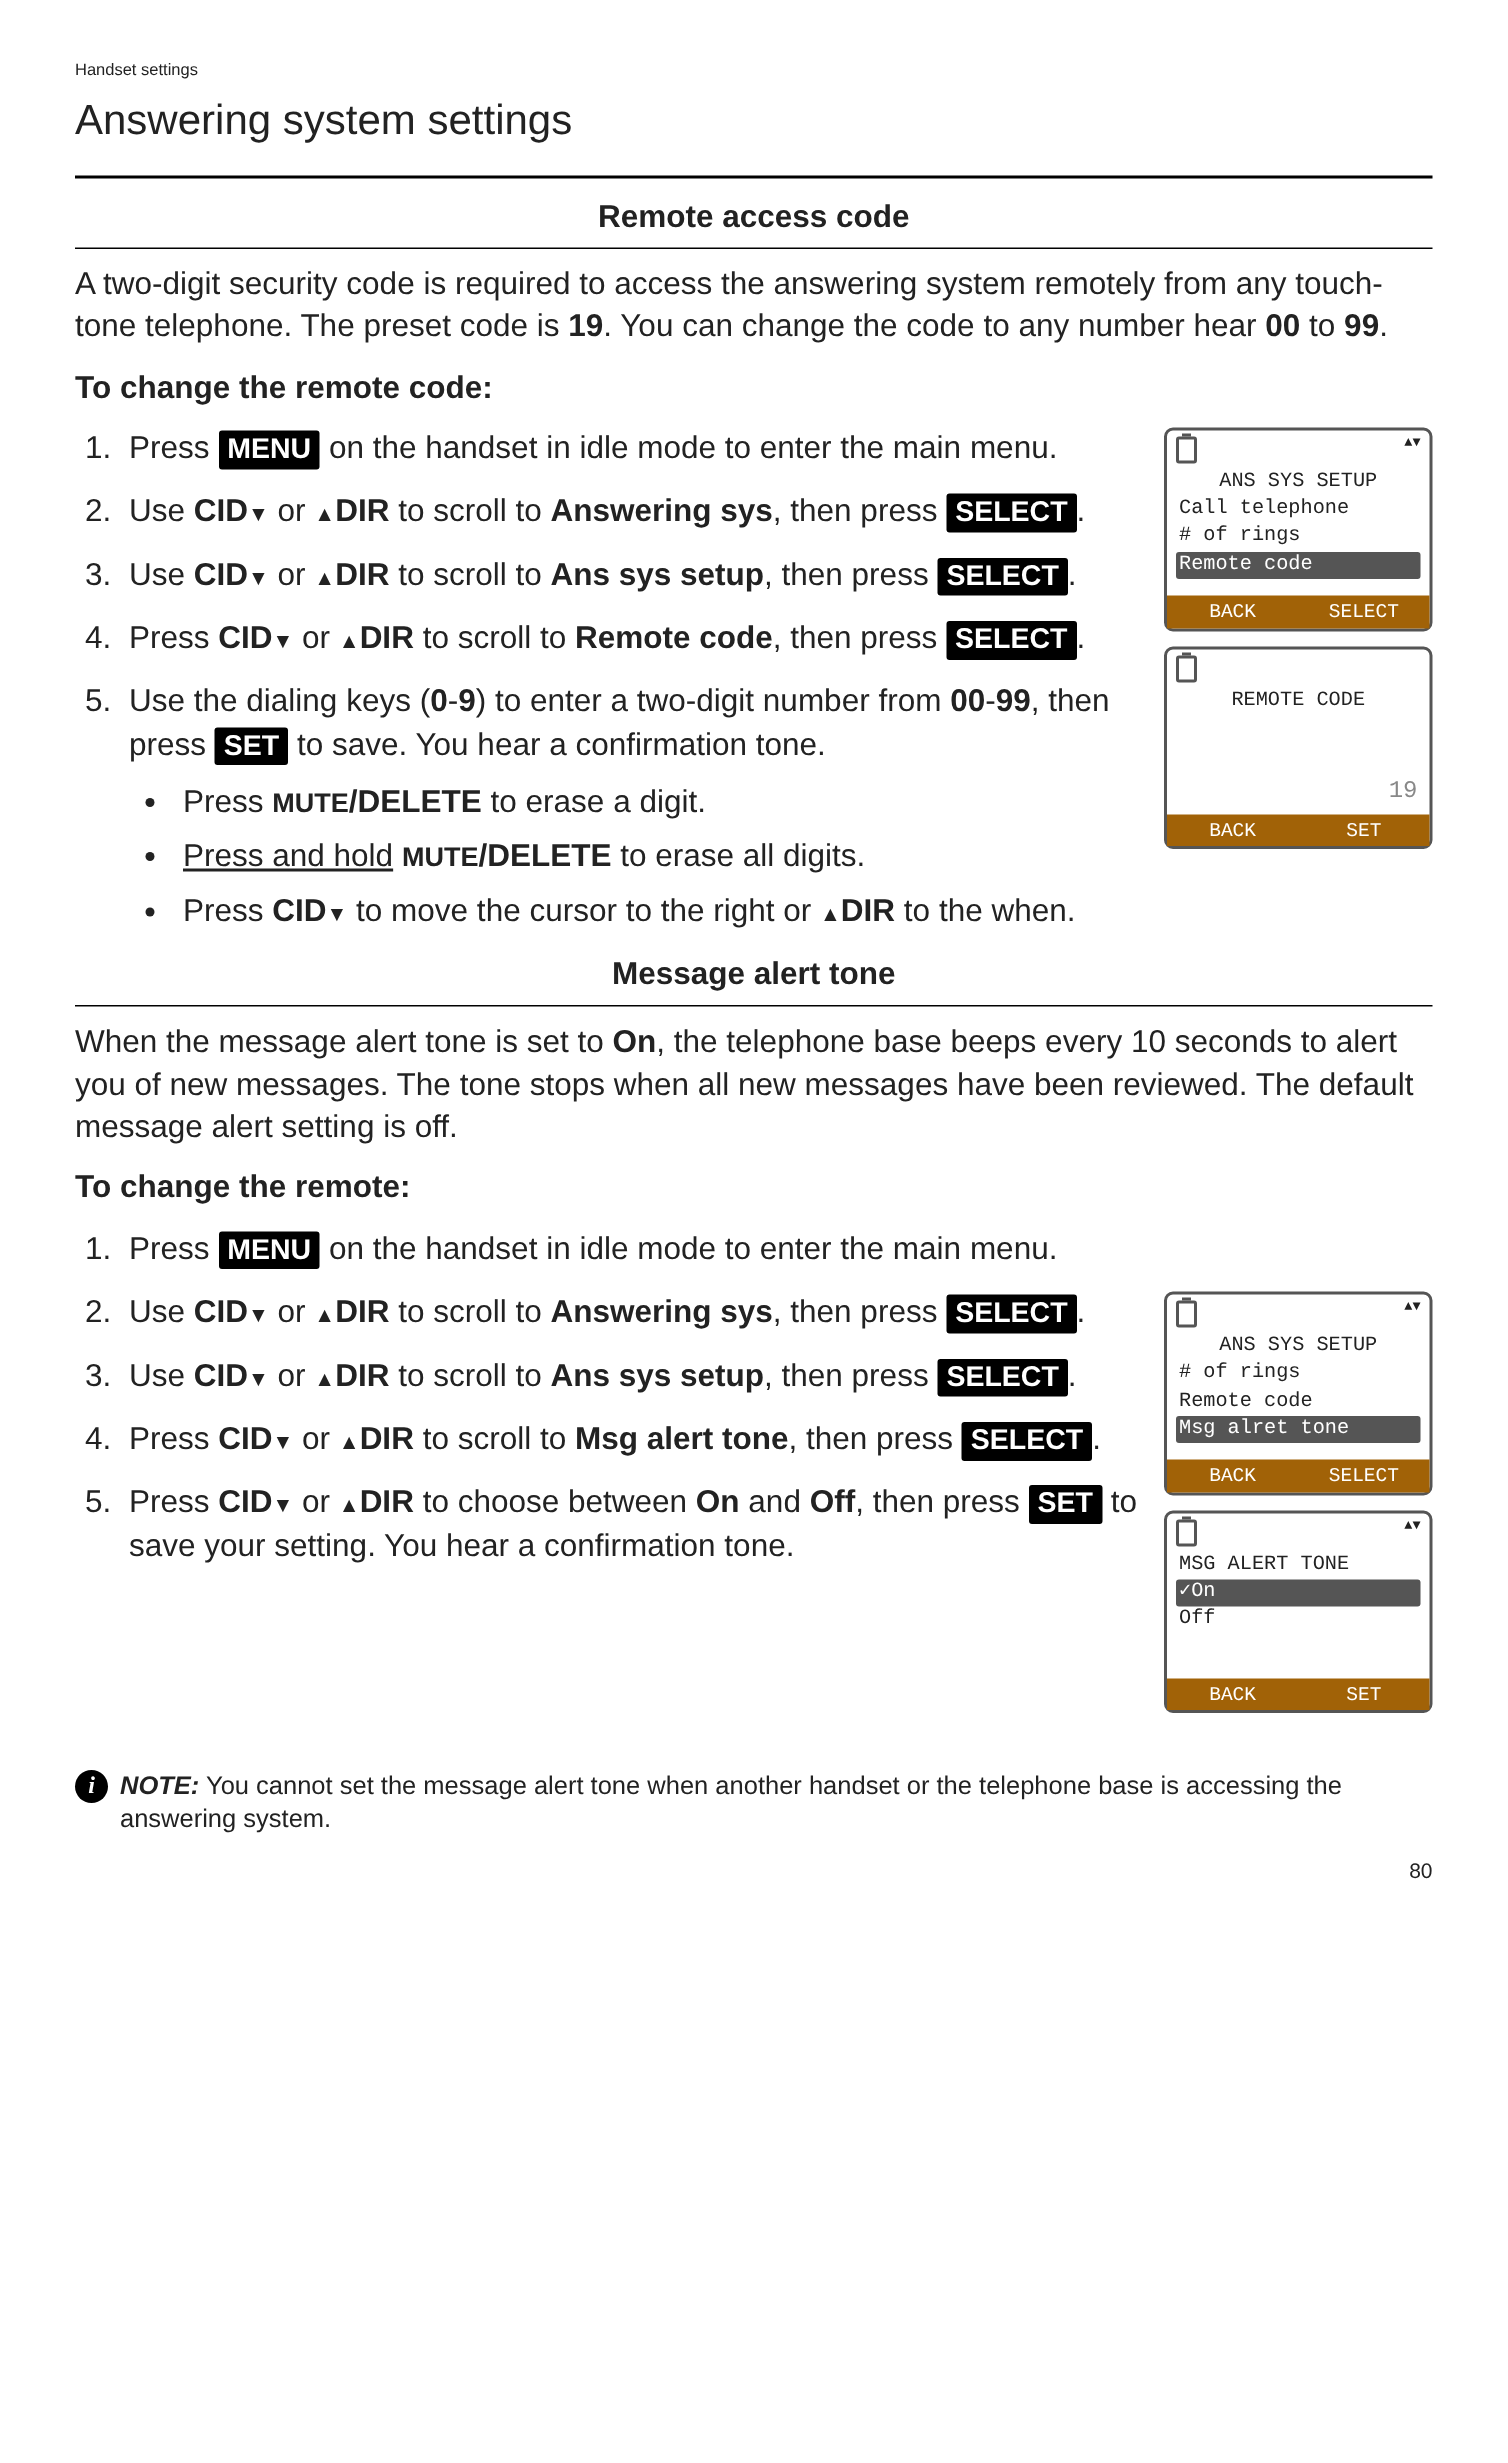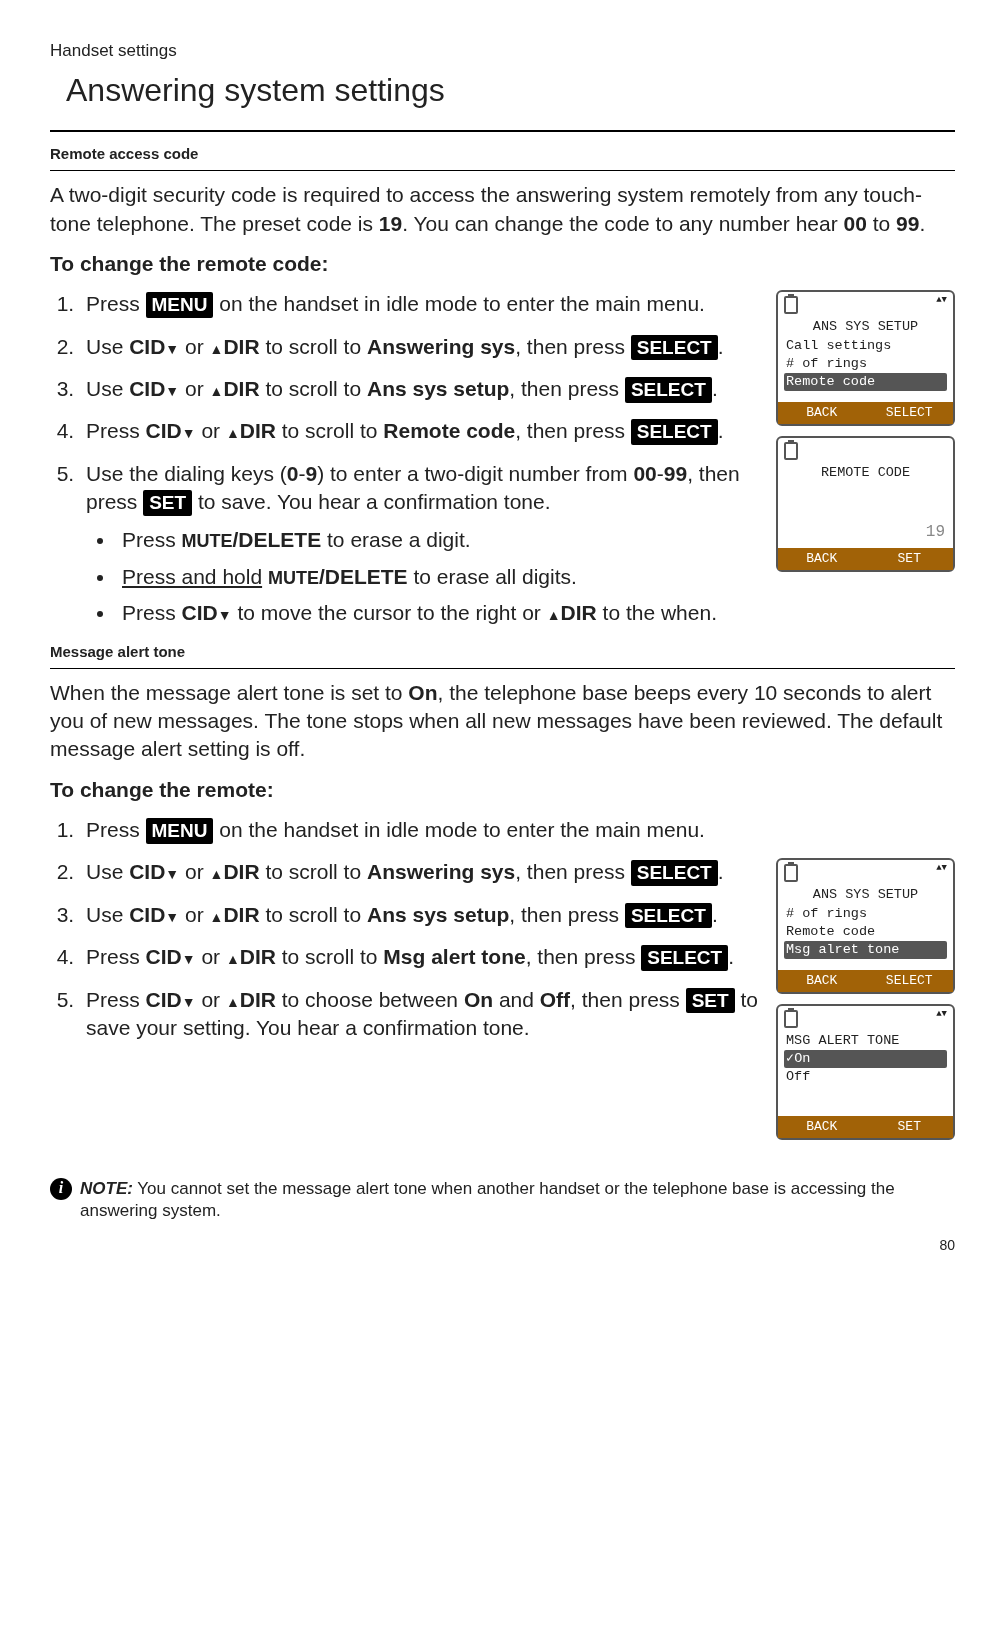--- a/index.html
+++ b/index.html
@@ -6,42 +6,43 @@
     margin: 0;
     padding: 40px 50px;
     font-family: Arial, Helvetica, sans-serif;
     color: #222;
     width: 1005px;
     box-sizing: border-box;
     font-size: 21px;
     line-height: 1.35;
   }
   .breadcrumb {
-    font-size: 17px;
+    font-size: 11px;
     margin-bottom: 6px;
   }
   h1 {
-    font-size: 32px;
+    font-size: 28px;
     font-weight: 400;
-    margin: 0 0 18px 16px;
+    margin: 0 0 18px 0;
     letter-spacing: 0px;
   }
   hr.heavy {
     border: none;
     border-top: 2px solid #000;
     margin: 4px 0 12px 0;
   }
   hr.light {
     border: none;
     border-top: 1px solid #000;
     margin: 6px 0 10px 0;
   }
   .subhead {
     font-weight: 700;
-    font-size: 15px;
+    font-size: 21px;
+    text-align: center;
   }
   p { margin: 4px 0 12px 0; }
   ol {
     list-style: decimal;
     padding-left: 30px;
     margin: 8px 0;
   }
   ol li {
     margin-bottom: 14px;
     padding-left: 6px;
@@ -180,21 +181,21 @@
 <p class="b">To change the remote code:</p>
 
 <div class="float-box">
   <div class="screen">
     <div class="status">
         <span class="batt"></span>
         <span class="scroll-ind">▲▼</span>
       </div>
     <div class="body">
       <div class="row title">ANS SYS SETUP</div>
-      <div class="row">Call settings</div>
+      <div class="row">Call telephone</div>
       <div class="row"># of rings</div>
       <div class="row sel">Remote code</div>
     </div>
     <div class="softkeys">
         <span>BACK</span>
         <span>SELECT</span>
       </div>
   </div>
   <div class="screen">
     <div class="status">

